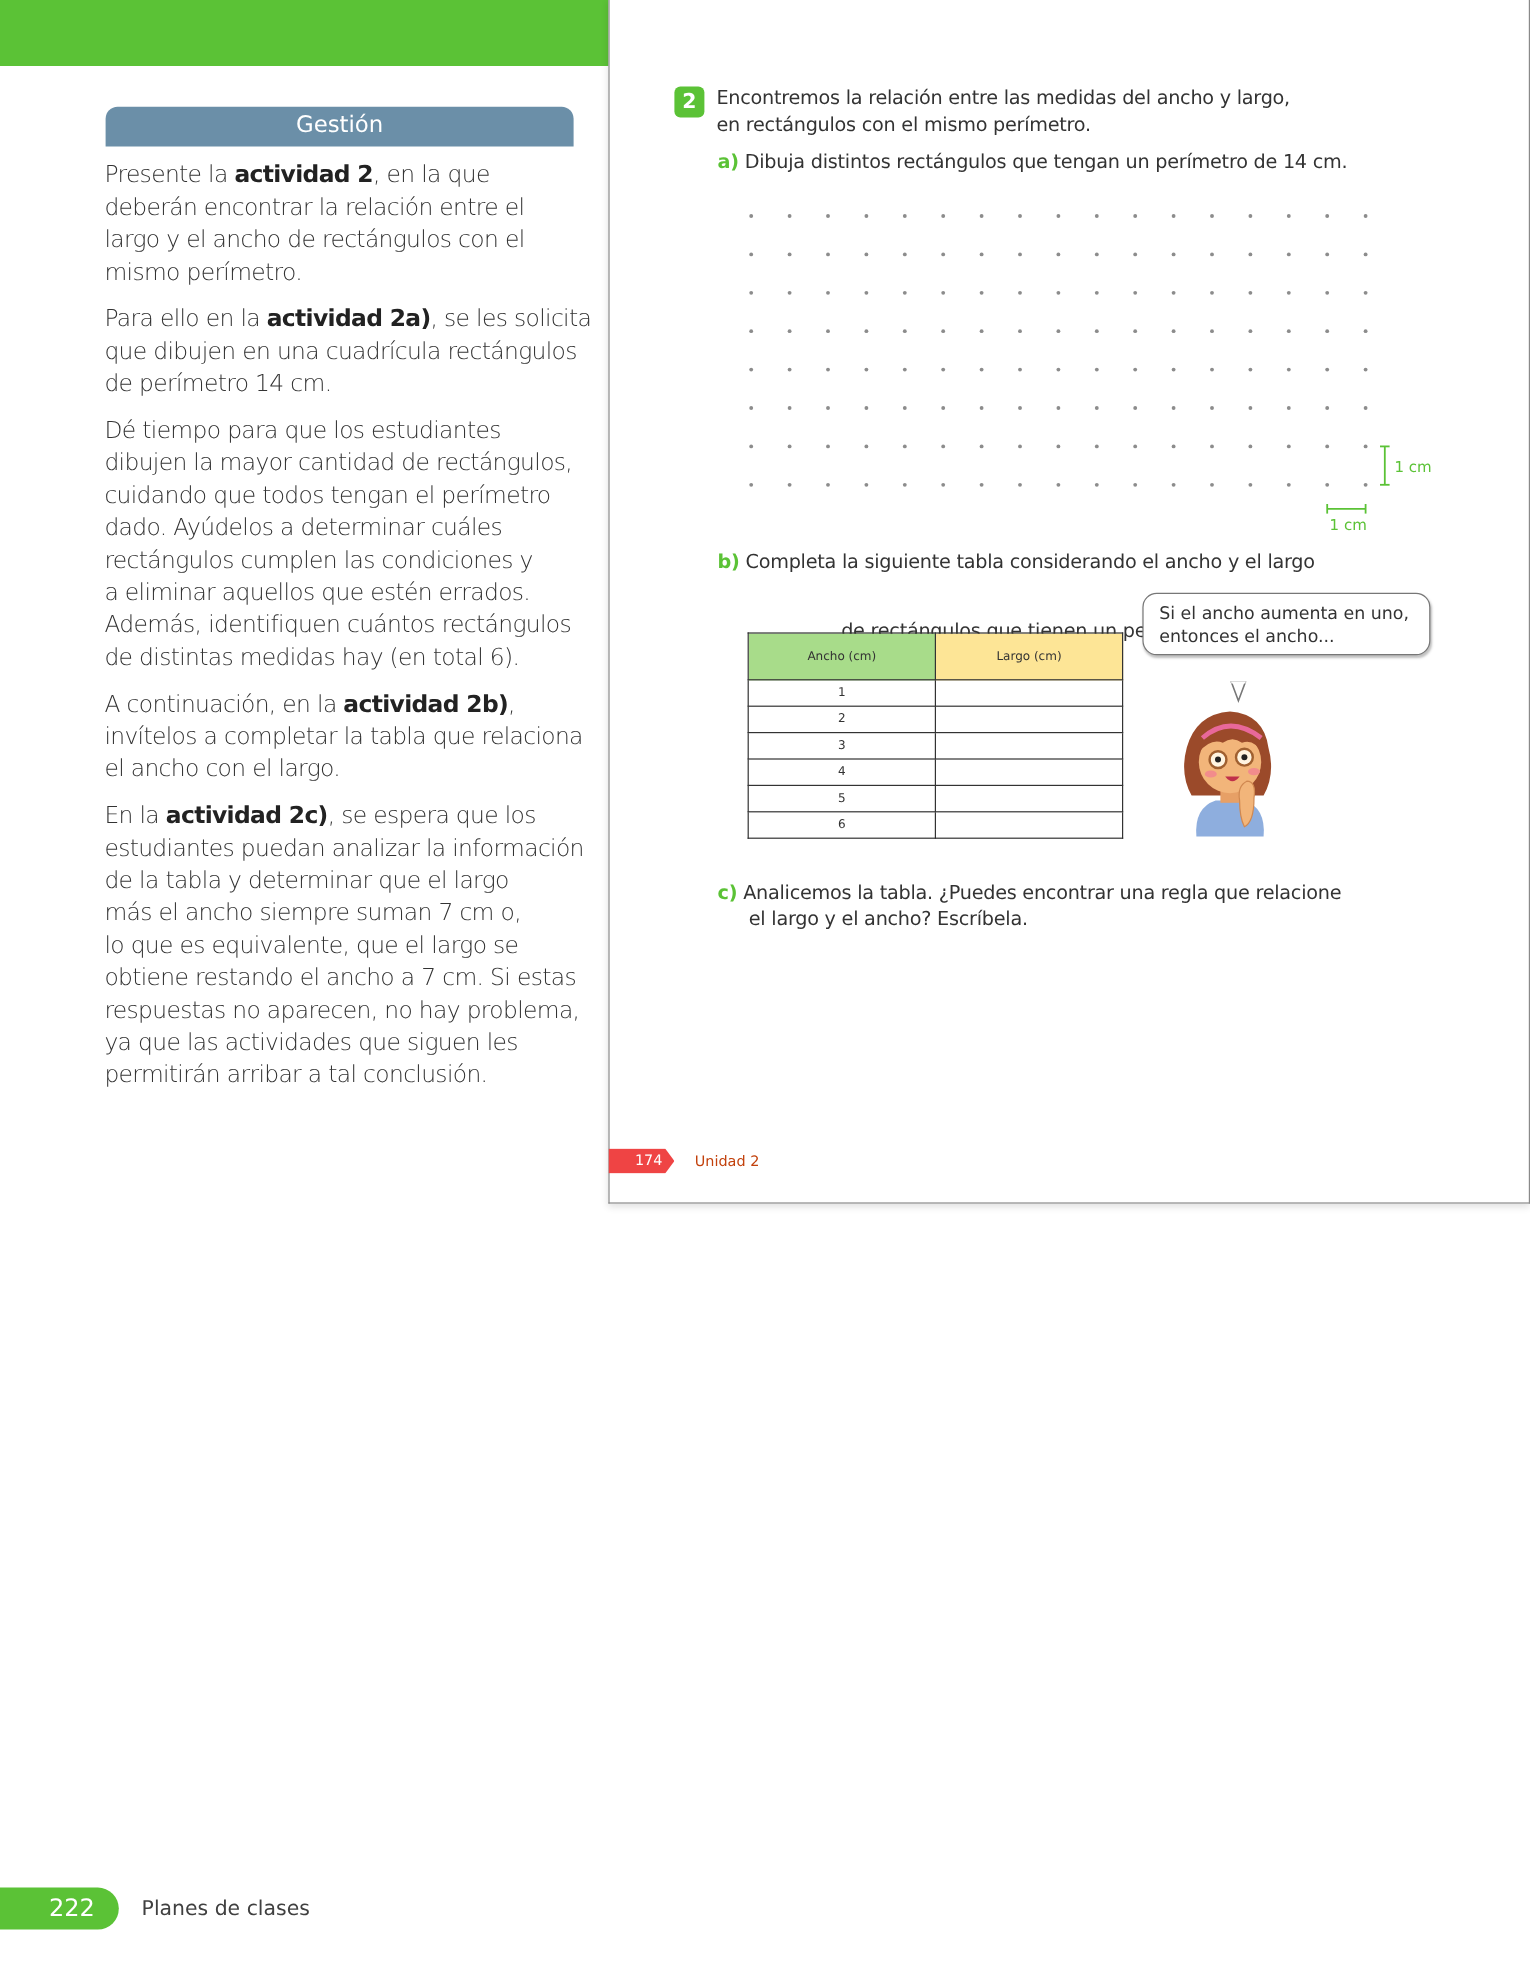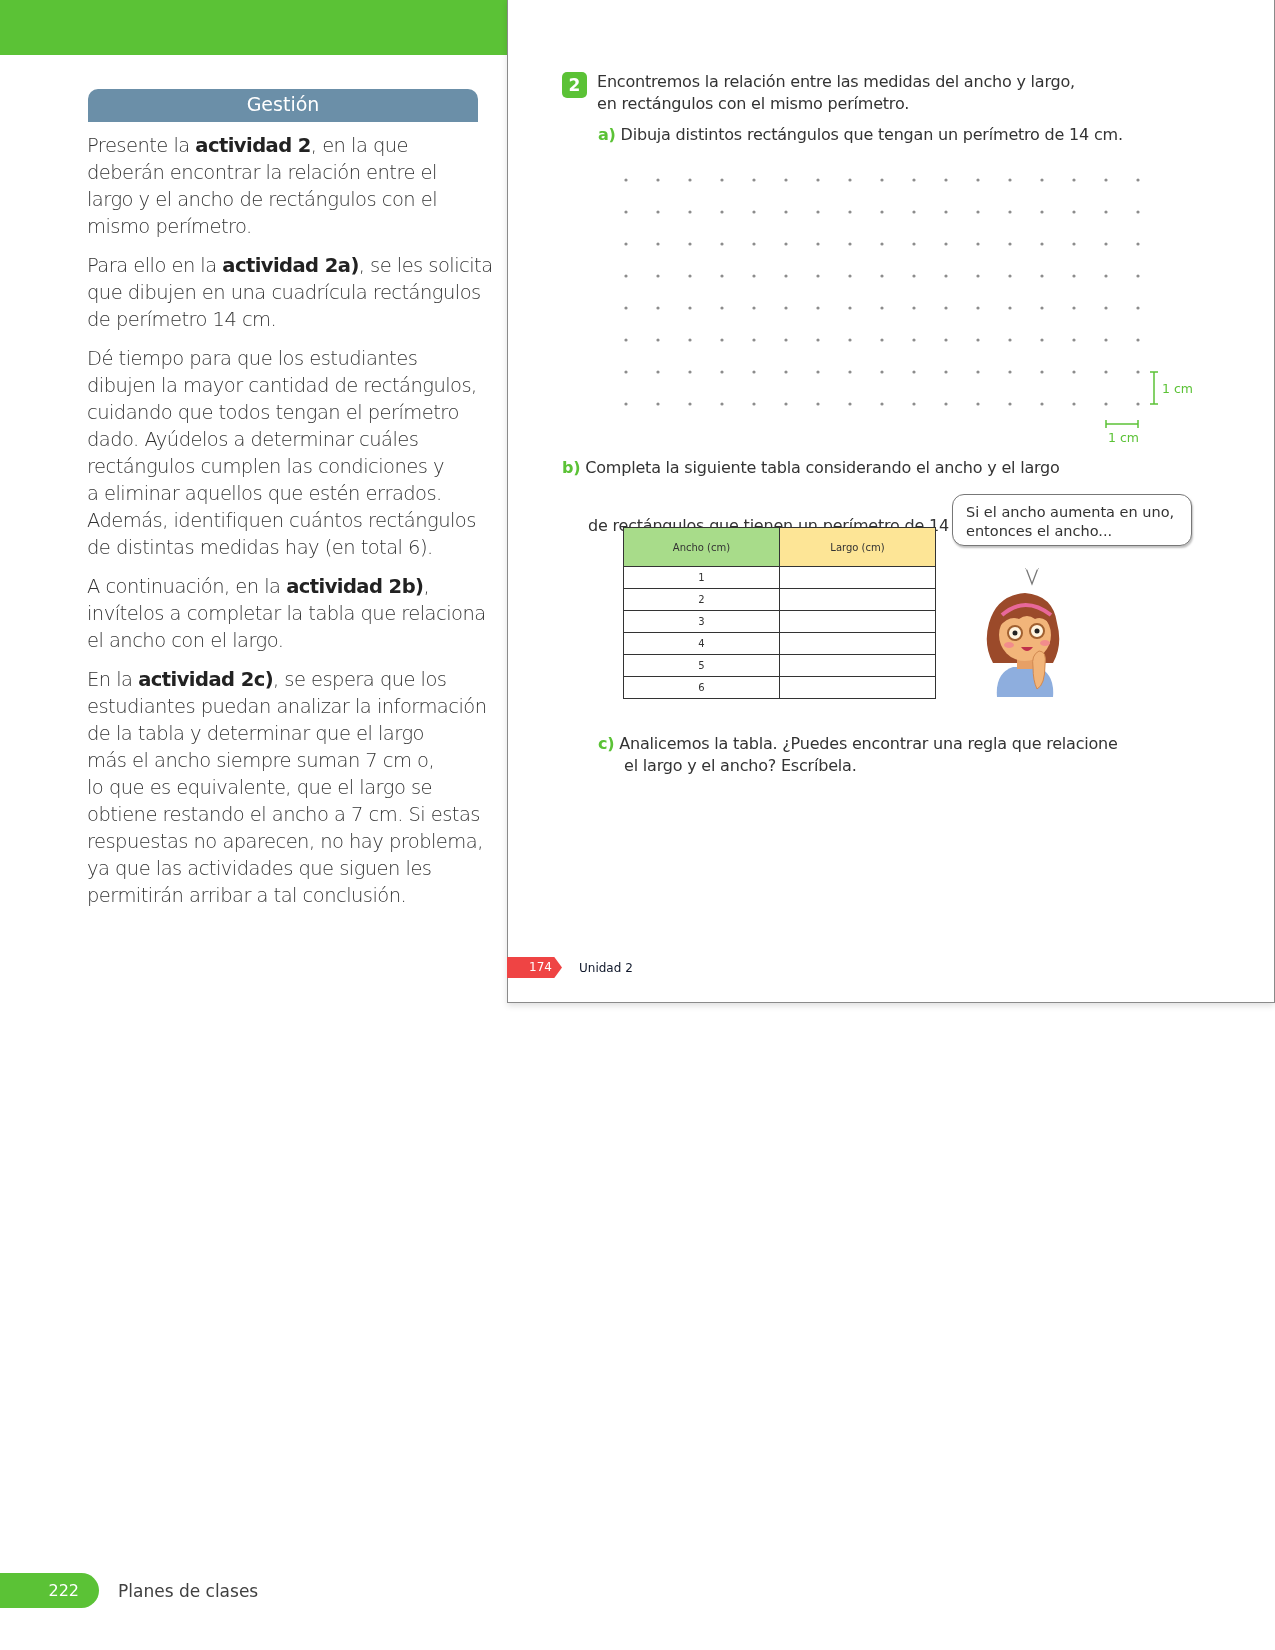--- a/index.html
+++ b/index.html
@@ -60,27 +60,27 @@
 
   .girl { position: absolute; left: 975px; top: 585px; }
 
   .footer-right-tab {
     position: absolute; left: 507px; top: 957px; width: 55px; height: 21px;
     background: #ef4444; color: #fff; font-size: 12px; line-height: 21px; text-align: right;
     padding-right: 10px; box-sizing: border-box;
     clip-path: polygon(0 0, 86% 0, 100% 50%, 86% 100%, 0 100%);
   }
   .footer-right-label {
-    position: absolute; left: 579px; top: 958px; font-size: 12px; line-height: 21px; color: #0f172a;
+    position: absolute; left: 579px; top: 958px; font-size: 12px; line-height: 21px; color: #c2410c;
   }
 
   .footer-left-tab {
     position: absolute; left: 0; top: 1573px; width: 99px; height: 35px;
     background: #5bc236; border-radius: 0 18px 18px 0; color: #fff;
-    font-size: 16px; line-height: 35px; text-align: right; padding-right: 20px; box-sizing: border-box;
+    font-size: 20px; line-height: 35px; text-align: right; padding-right: 20px; box-sizing: border-box;
   }
   .footer-left-label {
     position: absolute; left: 118px; top: 1578px; font-size: 17px; line-height: 26px; color: #404040;
   }
 </style>
 </head>
 <body>
 
 <div class="top-band"></div>
 
@@ -247,21 +247,21 @@
     <line x1="1154" y1="372" x2="1154" y2="404" stroke="#5bc236" stroke-width="1.5"></line>
     <line x1="1150" y1="372" x2="1158" y2="372" stroke="#5bc236" stroke-width="1.5"></line>
     <line x1="1150" y1="404" x2="1158" y2="404" stroke="#5bc236" stroke-width="1.5"></line>
     <text x="1162" y="393" class="scale-label">1 cm</text>
     <line x1="1106" y1="424" x2="1138" y2="424" stroke="#5bc236" stroke-width="1.5"></line>
     <line x1="1106" y1="420" x2="1106" y2="428" stroke="#5bc236" stroke-width="1.5"></line>
     <line x1="1138" y1="420" x2="1138" y2="428" stroke="#5bc236" stroke-width="1.5"></line>
     <text x="1108" y="442" class="scale-label">1 cm</text>
   </svg>
 
-<div class="task" style="left:562px; top:457px;">
+<div class="task" style="left:598px; top:457px;text-align:right;">
   <div><span class="item-letter">b)</span>
   <span>Completa la siguiente tabla considerando el ancho y el largo</span></div>
   <div style="padding-left:26px;margin-top:36px;">de rectángulos que tienen un perímetro de 14 cm.</div>
 </div>
 
 <table class="data-table" id="data-table">
   <thead>
     <tr>
       <th class="col-ancho">Ancho (cm)</th>
       <th class="col-largo">Largo (cm)</th>

